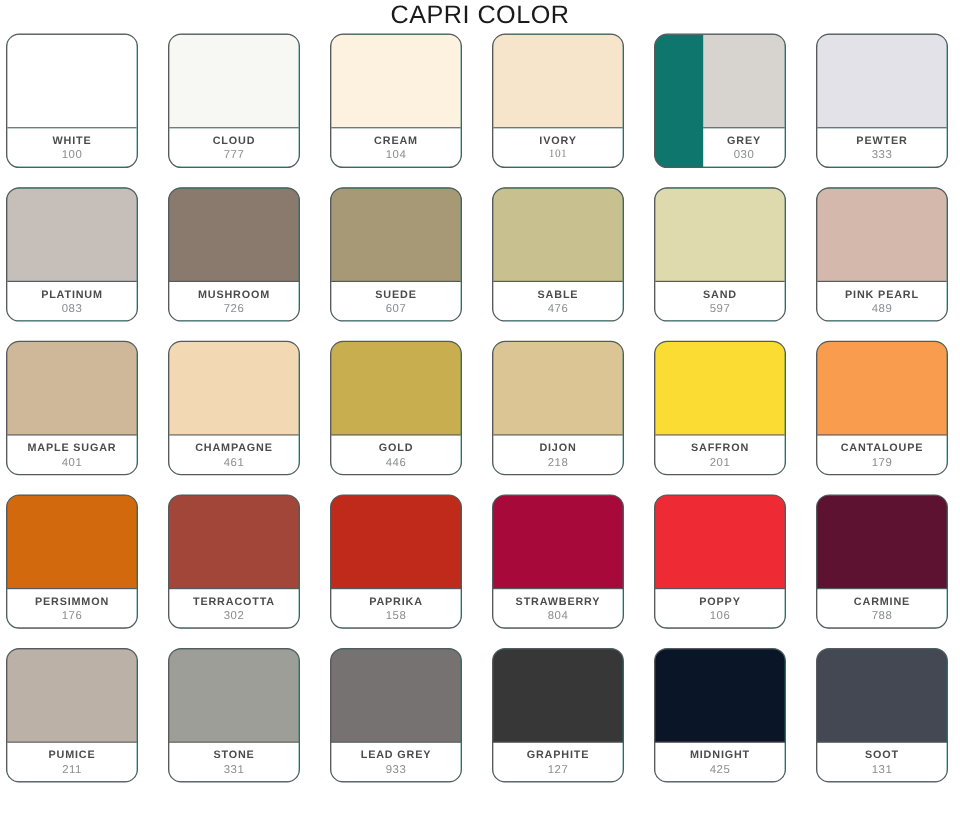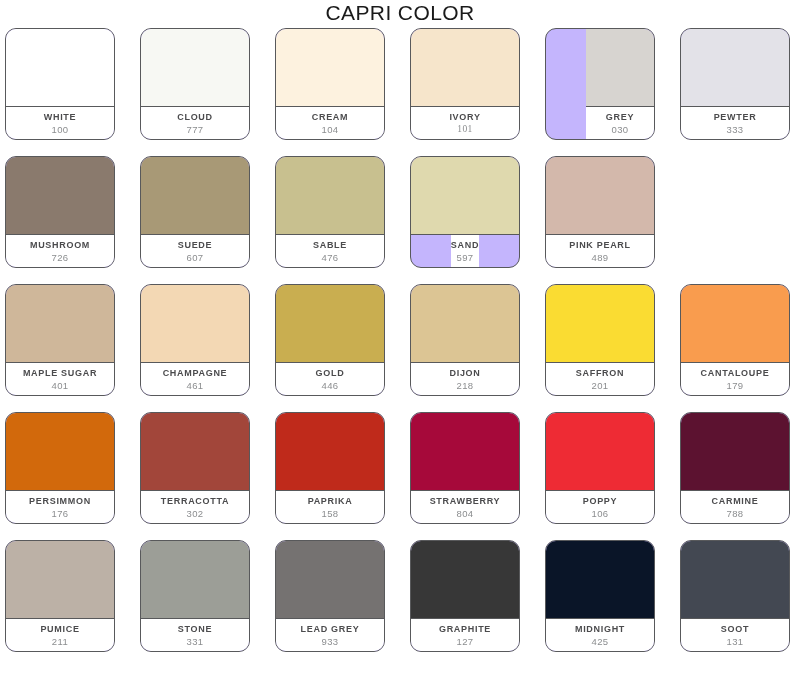--- a/index.html
+++ b/index.html
@@ -45,21 +45,21 @@
     display: flex;
     flex-direction: row;
     column-gap: 25px;
   }
   .card {
     width: 110px;
     height: 112px;
     box-sizing: border-box;
     border: 1px solid #58595b;
     border-radius: 11px;
-    background: #c4b5fd;
+    background: #0f766e;
     overflow: hidden;
     display: flex;
     flex-direction: column;
     position: relative;
   }
   .card .chip {
     flex: 0 0 78px;
     height: 78px;
     width: 100%;
     border-bottom: 1px solid #58595b;
@@ -139,41 +139,48 @@
         <div class="card" style="border-color: rgb(88, 89, 91);">
           <div class="chip" style="background: rgb(227, 226, 232); border-bottom-color: rgb(88, 89, 91);"></div>
           <div class="meta">
             <div class="cname" style="color: rgb(75, 75, 77);">PEWTER</div>
             <div class="ccode" style="color: rgb(139, 141, 143);">333</div>
           </div>
         </div>
       </div>
       <div class="row">
         <div class="card" style="border-color: rgb(88, 89, 91);">
+          <div class="chip" style="background: rgb(198, 190, 185); border-bottom-color: rgb(88, 89, 91);"></div>
+          <div class="meta">
+            <div class="cname" style="color: rgb(75, 75, 77);">PLATINUM</div>
+            <div class="ccode" style="color: rgb(139, 141, 143);">083</div>
+          </div>
+        </div>
+        <div class="card" style="border-color: rgb(88, 89, 91);">
           <div class="chip" style="background: rgb(138, 122, 109); border-bottom-color: rgb(88, 89, 91);"></div>
           <div class="meta">
             <div class="cname" style="color: rgb(75, 75, 77);">MUSHROOM</div>
             <div class="ccode" style="color: rgb(139, 141, 143);">726</div>
           </div>
         </div>
         <div class="card" style="border-color: rgb(88, 89, 91);">
           <div class="chip" style="background: rgb(168, 153, 118); border-bottom-color: rgb(88, 89, 91);"></div>
           <div class="meta">
             <div class="cname" style="color: rgb(75, 75, 77);">SUEDE</div>
             <div class="ccode" style="color: rgb(139, 141, 143);">607</div>
           </div>
         </div>
         <div class="card" style="border-color: rgb(88, 89, 91);">
           <div class="chip" style="background: rgb(200, 192, 143); border-bottom-color: rgb(88, 89, 91);"></div>
           <div class="meta">
             <div class="cname" style="color: rgb(75, 75, 77);">SABLE</div>
             <div class="ccode" style="color: rgb(139, 141, 143);">476</div>
           </div>
         </div>
-        <div class="card" style="border-color: rgb(88, 89, 91); align-items: center;">
+        <div class="card" style="border-color: rgb(88, 89, 91);">
           <div class="chip" style="background: rgb(223, 217, 174); border-bottom-color: rgb(88, 89, 91);"></div>
           <div class="meta">
             <div class="cname" style="color: rgb(75, 75, 77);">SAND</div>
             <div class="ccode" style="color: rgb(139, 141, 143);">597</div>
           </div>
         </div>
         <div class="card" style="border-color: rgb(88, 89, 91);">
           <div class="chip" style="background: rgb(211, 184, 171); border-bottom-color: rgb(88, 89, 91);"></div>
           <div class="meta">
             <div class="cname" style="color: rgb(75, 75, 77);">PINK PEARL</div>

